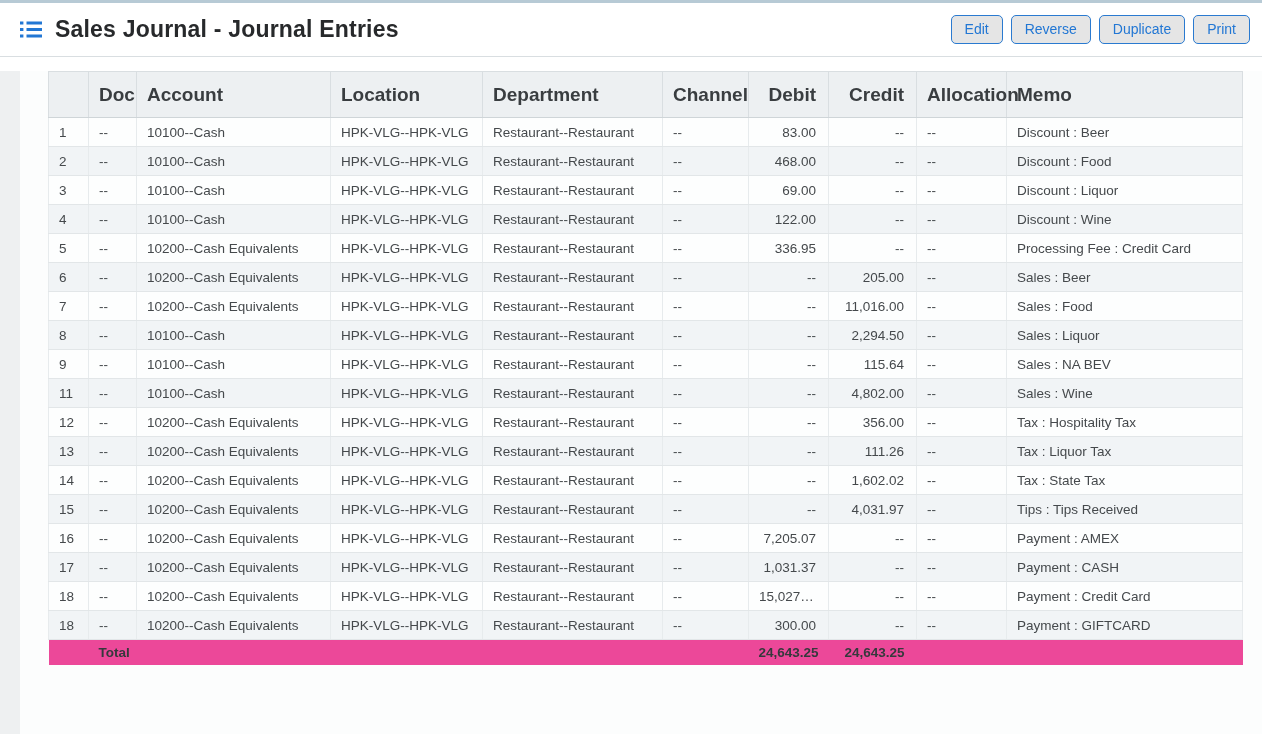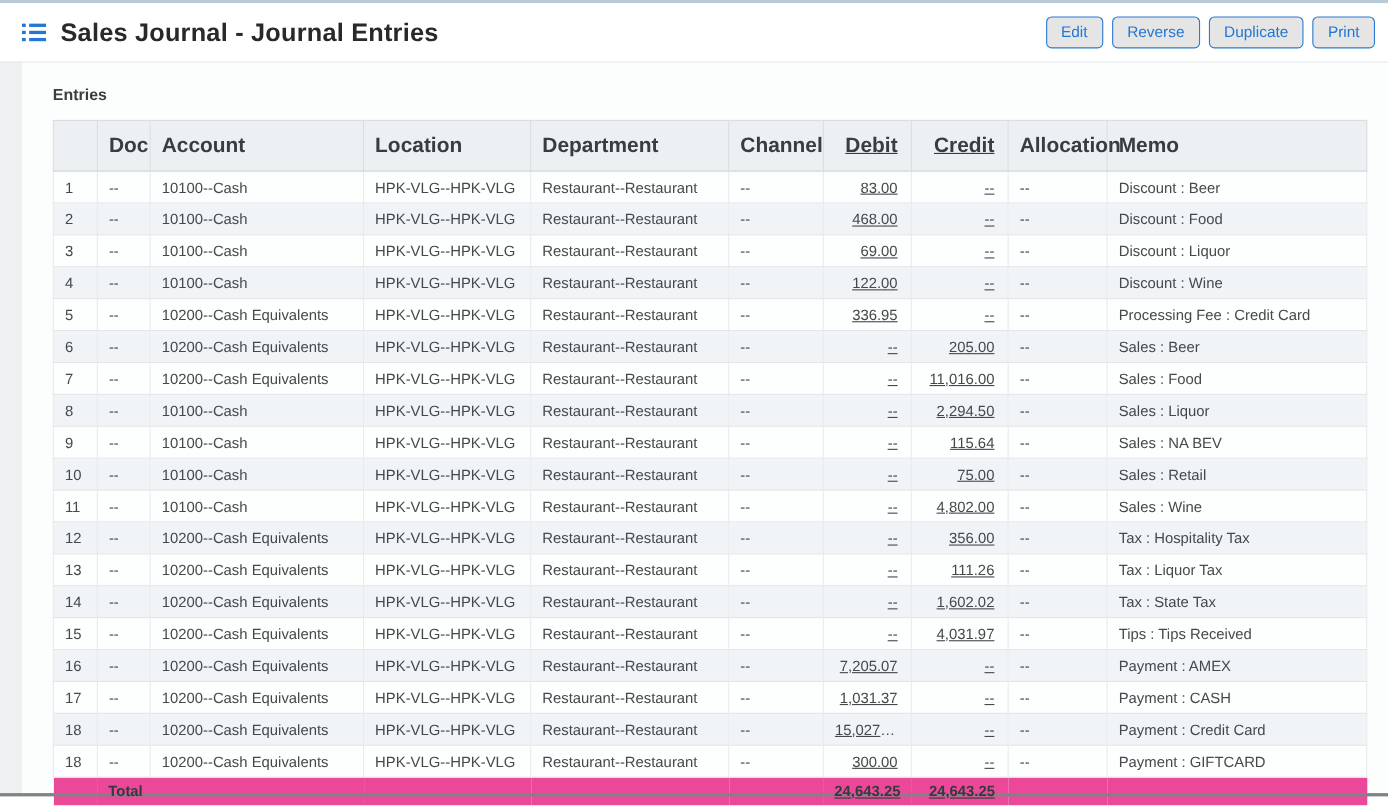--- a/index.html
+++ b/index.html
@@ -24,21 +24,21 @@
 
   table.entries-table { border-collapse:collapse; margin:14px 0 0 28px; width:1194px;
                         table-layout:fixed; font-size:13.5px; color:#45494c; }
   thead th { background:#edf0f2; height:46px; font-size:19px; font-weight:bold; color:#393d40;
              text-align:left; padding:0 10px; border:1px solid #d9dee1; border-bottom:1px solid #cfd5d8; }
   thead th.right { text-align:right; padding-right:12px; }
   tbody td { height:29px; padding:0 10px; border-right:1px solid #e7ebed; border-left:1px solid #e7ebed;
              border-bottom:1px solid #e2e6e8; background:#fdfefe; white-space:nowrap;
              overflow:hidden; text-overflow:ellipsis; }
   tbody tr:nth-child(even) td { background:#f1f4f6; }
-  td.right, th.right { text-align:right; padding-right:12px;text-decoration:underline; }
+  td.right, th.right { text-align:right; padding-right:12px; }
   tfoot td { background:#ec4899; height:25px; padding:0 10px; border-top:1px solid #aaafb3;
              font-size:13.5px; color:#35393c; white-space:nowrap; }
   tfoot .total-label { font-weight:bold; }
   tfoot .bold { font-weight:bold;text-align:right; }
 
   .bottom-line { height:3px; background:#7f8386; }
 </style>
 </head>
 <body>
 
@@ -61,21 +61,20 @@
   <div class="actions">
     <button class="btn">Edit</button>
     <button class="btn">Reverse</button>
     <button class="btn">Duplicate</button>
     <button class="btn">Print</button>
   </div>
 </header>
 
 <div class="content">
   <div class="panel">
-    <div class="section-label">Entries</div>
 
     <table class="entries-table">
       <colgroup>
         <col style="width:40px">
           <col style="width:48px">
           <col style="width:194px">
         <col style="width:152px">
           <col style="width:180px">
           <col style="width:86px">
         <col style="width:80px">
@@ -200,32 +199,20 @@
     <td>10100--Cash</td>
     <td>HPK-VLG--HPK-VLG</td>
     <td>Restaurant--Restaurant</td>
     <td>--</td>
     <td class="right">--</td>
     <td class="right">115.64</td>
     <td>--</td>
     <td>Sales : NA BEV</td>
   </tr>
           <tr class="entry-row">
-    <td>10</td>
-    <td>--</td>
-    <td>10100--Cash</td>
-    <td>HPK-VLG--HPK-VLG</td>
-    <td>Restaurant--Restaurant</td>
-    <td>--</td>
-    <td class="right">--</td>
-    <td class="right">75.00</td>
-    <td>--</td>
-    <td>Sales : Retail</td>
-  </tr>
-          <tr class="entry-row">
     <td>11</td>
     <td>--</td>
     <td>10100--Cash</td>
     <td>HPK-VLG--HPK-VLG</td>
     <td>Restaurant--Restaurant</td>
     <td>--</td>
     <td class="right">--</td>
     <td class="right">4,802.00</td>
     <td>--</td>
     <td>Sales : Wine</td>

